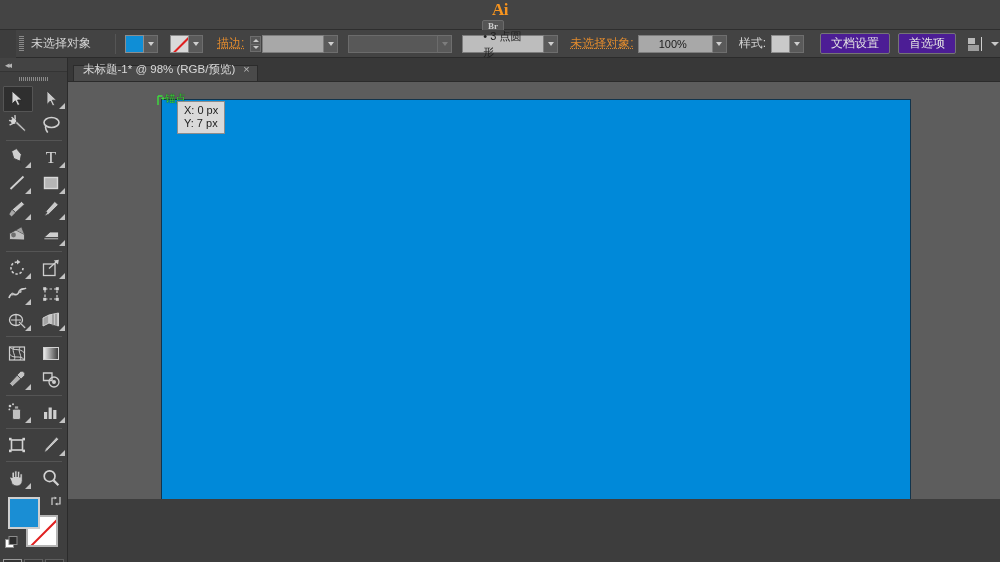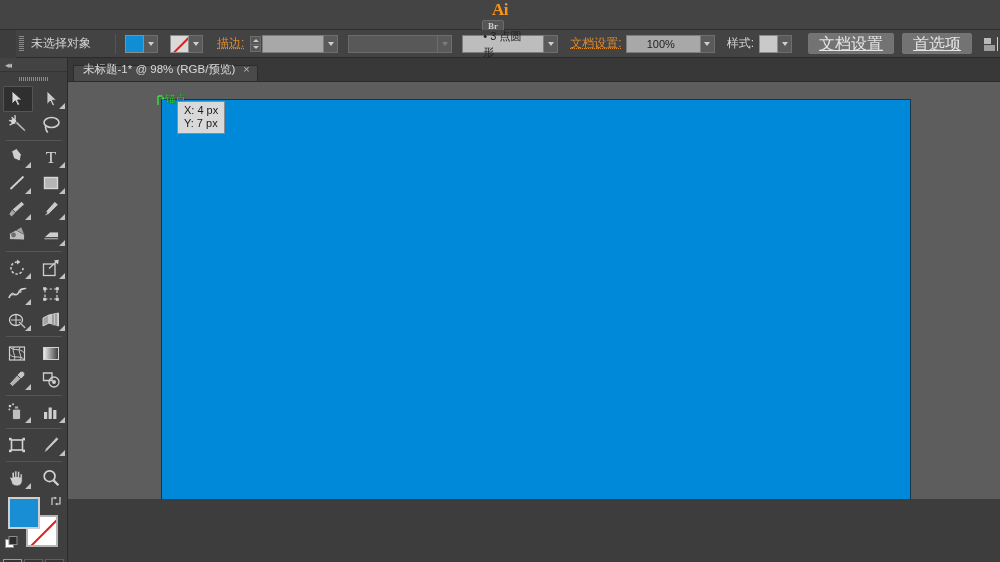--- a/index.html
+++ b/index.html
@@ -120,22 +120,22 @@
     color: #202020; font-size: 11px; line-height: 16px; padding: 0 20px;
     display: flex; align-items: center;
   }
   .field.dark { background: #585858; border-color: #6b6b6b; color:#9a9a9a; }
   .field.white { background: #bdbdbd; }
 
   .combo { display: flex; align-items: center; }
 
   .cb-button {
     height: 21px; padding: 0 10px;
-    background: #737373; border: 1px solid #757575; border-radius: 2px;
-    color: #e4e4e4; font-size: 16px; line-height: 19px; white-space: nowrap; text-decoration: underline;
+    background: #4c1d95; border: 1px solid #757575; border-radius: 2px;
+    color: #e4e4e4; font-size: 12px; line-height: 19px; white-space: nowrap;
   }
   .style-swatch {
     width: 19px; height: 18px; background: #c9c9c9; border: 1px solid #8d8d8d;
   }
   .align-icon { width: 17px; height: 14px; position: relative; }
   .align-icon .b1 { position:absolute; left:0; top:1px; width:7px; height:6px; background:#b9b9b9;}
   .align-icon .b2 { position:absolute; left:0; top:8px; width:11px; height:6px; background:#9d9d9d;}
   .align-icon .ln { position:absolute; right:3px; top:0; width:1px; height:14px; background:#cfcfcf;}
 
   
@@ -327,21 +327,21 @@
 
     <div class="combo">
       <div class="field white" style="width:82px">•  3 点圆形</div>
       <div class="drop-btn" style="height:18px">
           <span class="caret"></span>
         </div>
     </div>
 
     <div style="width:12px"></div>
 
-    <div class="cb-txt">文档设置:</div>
+    <div class="cb-txt">未选择对象:</div>
     <div style="width:4px"></div>
     <div class="combo">
       <div class="field" style="width:75px">100%</div>
       <div class="drop-btn" style="height:18px">
           <span class="caret"></span>
         </div>
     </div>
 
     <div style="width:12px"></div>
 
@@ -641,18 +641,18 @@
     <div class="artboard"></div>
 
     <svg class="cursor-mark" viewBox="0 0 9 11">
       <path d="M1 1 L1 10 M1 1 L5.5 1" stroke="#3ce03c" stroke-width="1.4" fill="none"></path>
       <path d="M4.5 3.5 L7.5 3.5 M6 2 L6 5" stroke="#3ce03c" stroke-width="1.2"></path>
     </svg>
 
     <div class="anchor-label">锚点</div>
 
     <div class="xy-tip">
-      <div>X: 4 px</div>
+      <div>X: 0 px</div>
       <div>Y: 7 px</div>
     </div>
   </div>
 
 </div>
 
 </body></html>

